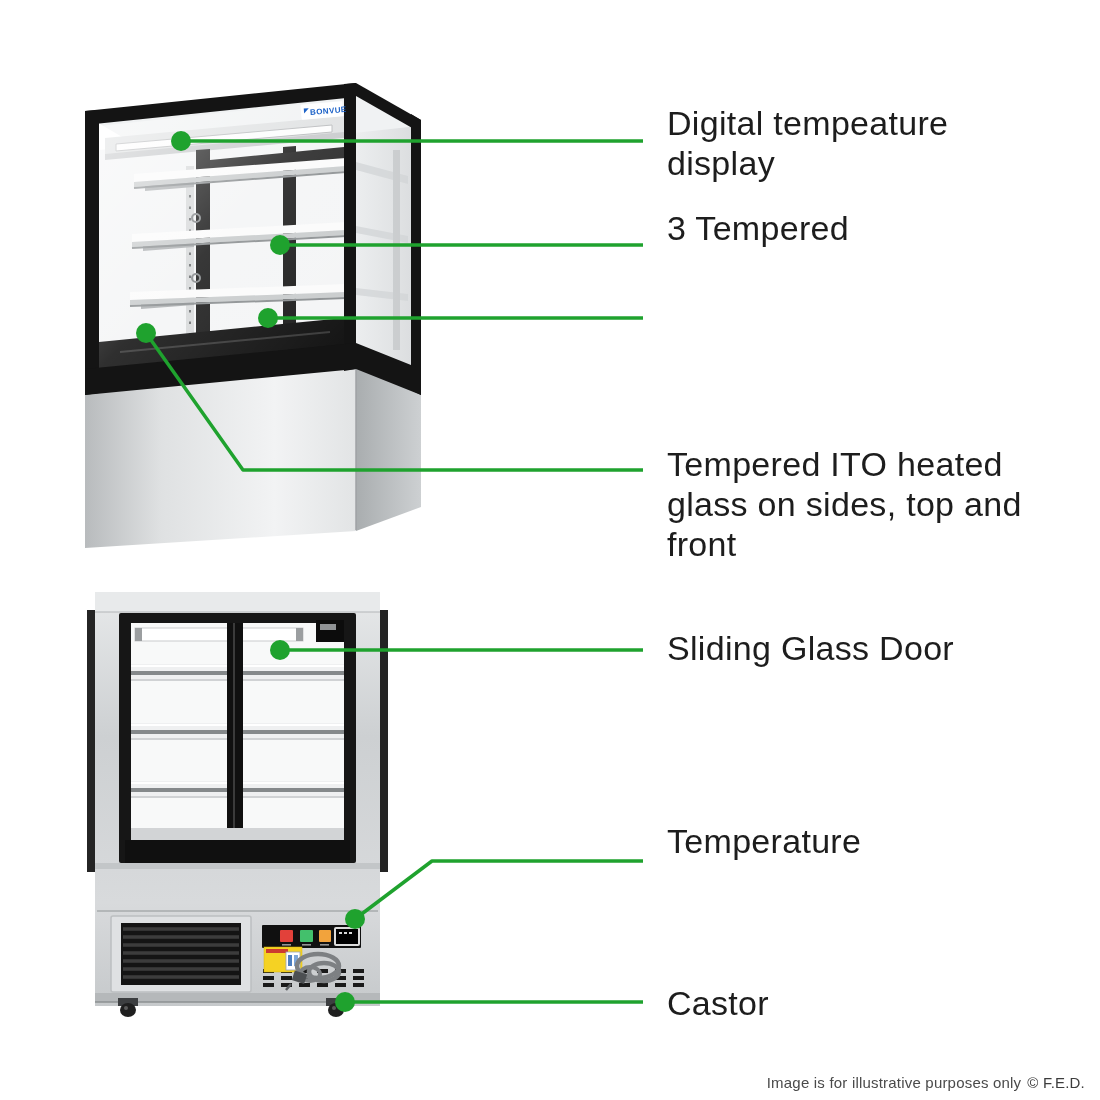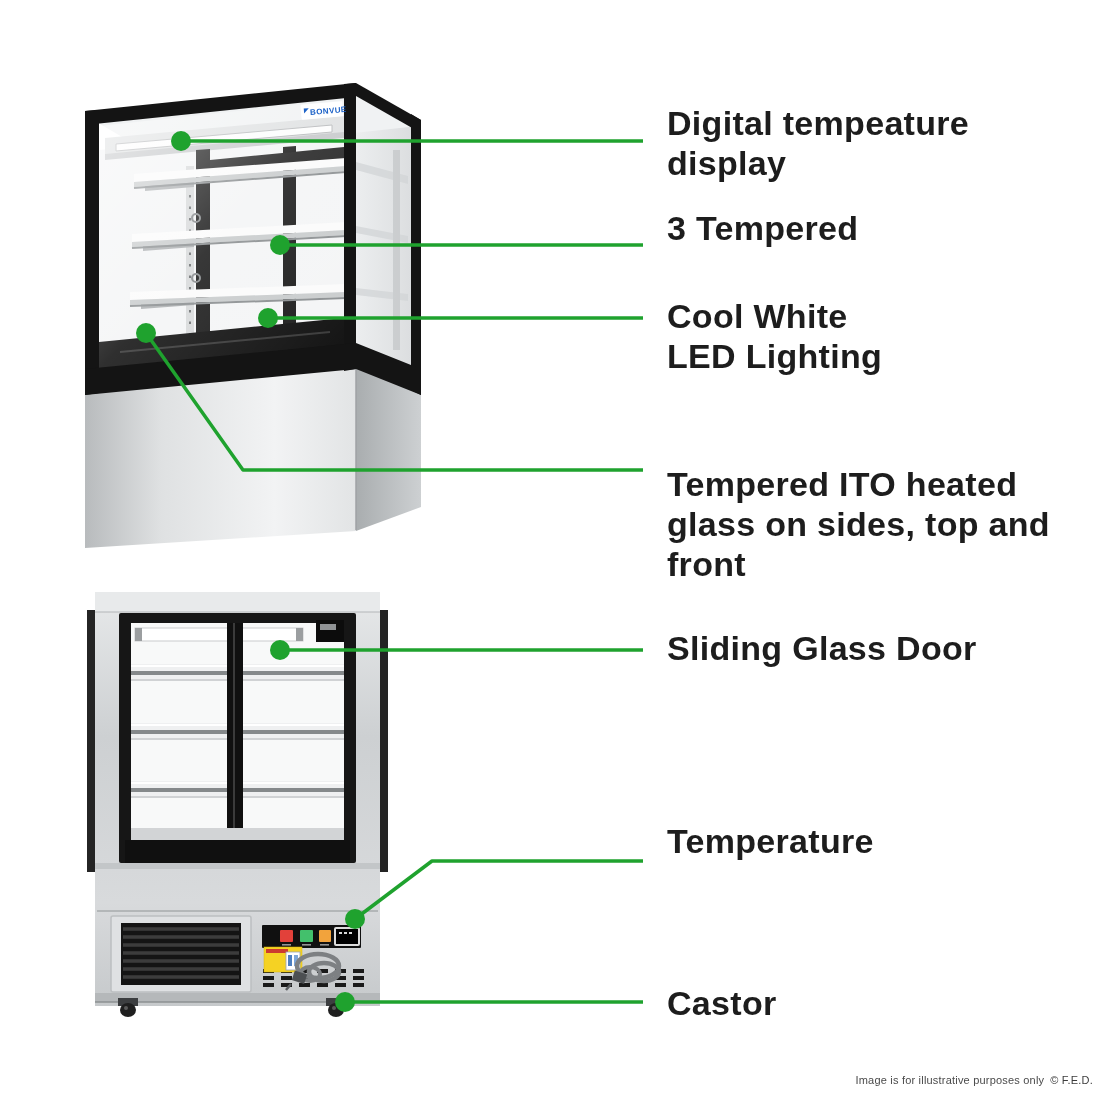--- a/index.html
+++ b/index.html
@@ -3,25 +3,25 @@
 <meta charset="utf-8">
 <style>
   html,body{margin:0;padding:0;background:#fff;}
   .canvas{
     position:relative;width:1100px;height:1100px;background:#ffffff;
     font-family:"Liberation Sans",sans-serif;overflow:hidden;
   }
   .scene{position:absolute;left:0;top:0;}
   .callout-label{
     position:absolute;left:667px;font-size:34px;line-height:40px;
-    color:#1d1d1d;letter-spacing:.3px;font-weight:700;white-space:nowrap;
+    color:#1d1d1d;letter-spacing:.3px;font-weight:400;white-space:nowrap;
   }
   .callout-label span{display:block;}
   .footer-note{
-    position:absolute;right:7px;top:1074px;font-size:11px;color:#4a4a4a;
+    position:absolute;right:15px;top:1074px;font-size:15px;color:#4a4a4a;
     letter-spacing:.2px;white-space:nowrap;
   }
   .footer-note .copy{margin-left:6px;color:#3c3c3c;}
 </style>
 </head>
 <body>
 
 <div class="canvas">
 
   <svg class="scene" width="1100" height="1100" viewBox="0 0 1100 1100">
@@ -273,26 +273,22 @@
 
   <div class="callout-label" style="top:103px">
     <span>Digital tempeature</span>
     <span>display</span>
   </div>
 
   <div class="callout-label" style="top:208px">
     <span>3 Tempered</span>
   </div>
 
-  <div class="callout-label" style="top:296px">
-    <span>Cool White</span>
-    <span>LED Lighting</span>
-  </div>
-
-  <div class="callout-label" style="top:464px">
+
+  <div class="callout-label" style="top:444px">
     <span>Tempered ITO heated</span>
     <span>glass on sides, top and</span>
     <span>front</span>
   </div>
 
   <div class="callout-label" style="top:628px">
     <span>Sliding Glass Door</span>
   </div>
 
   <div class="callout-label" style="top:821px">

